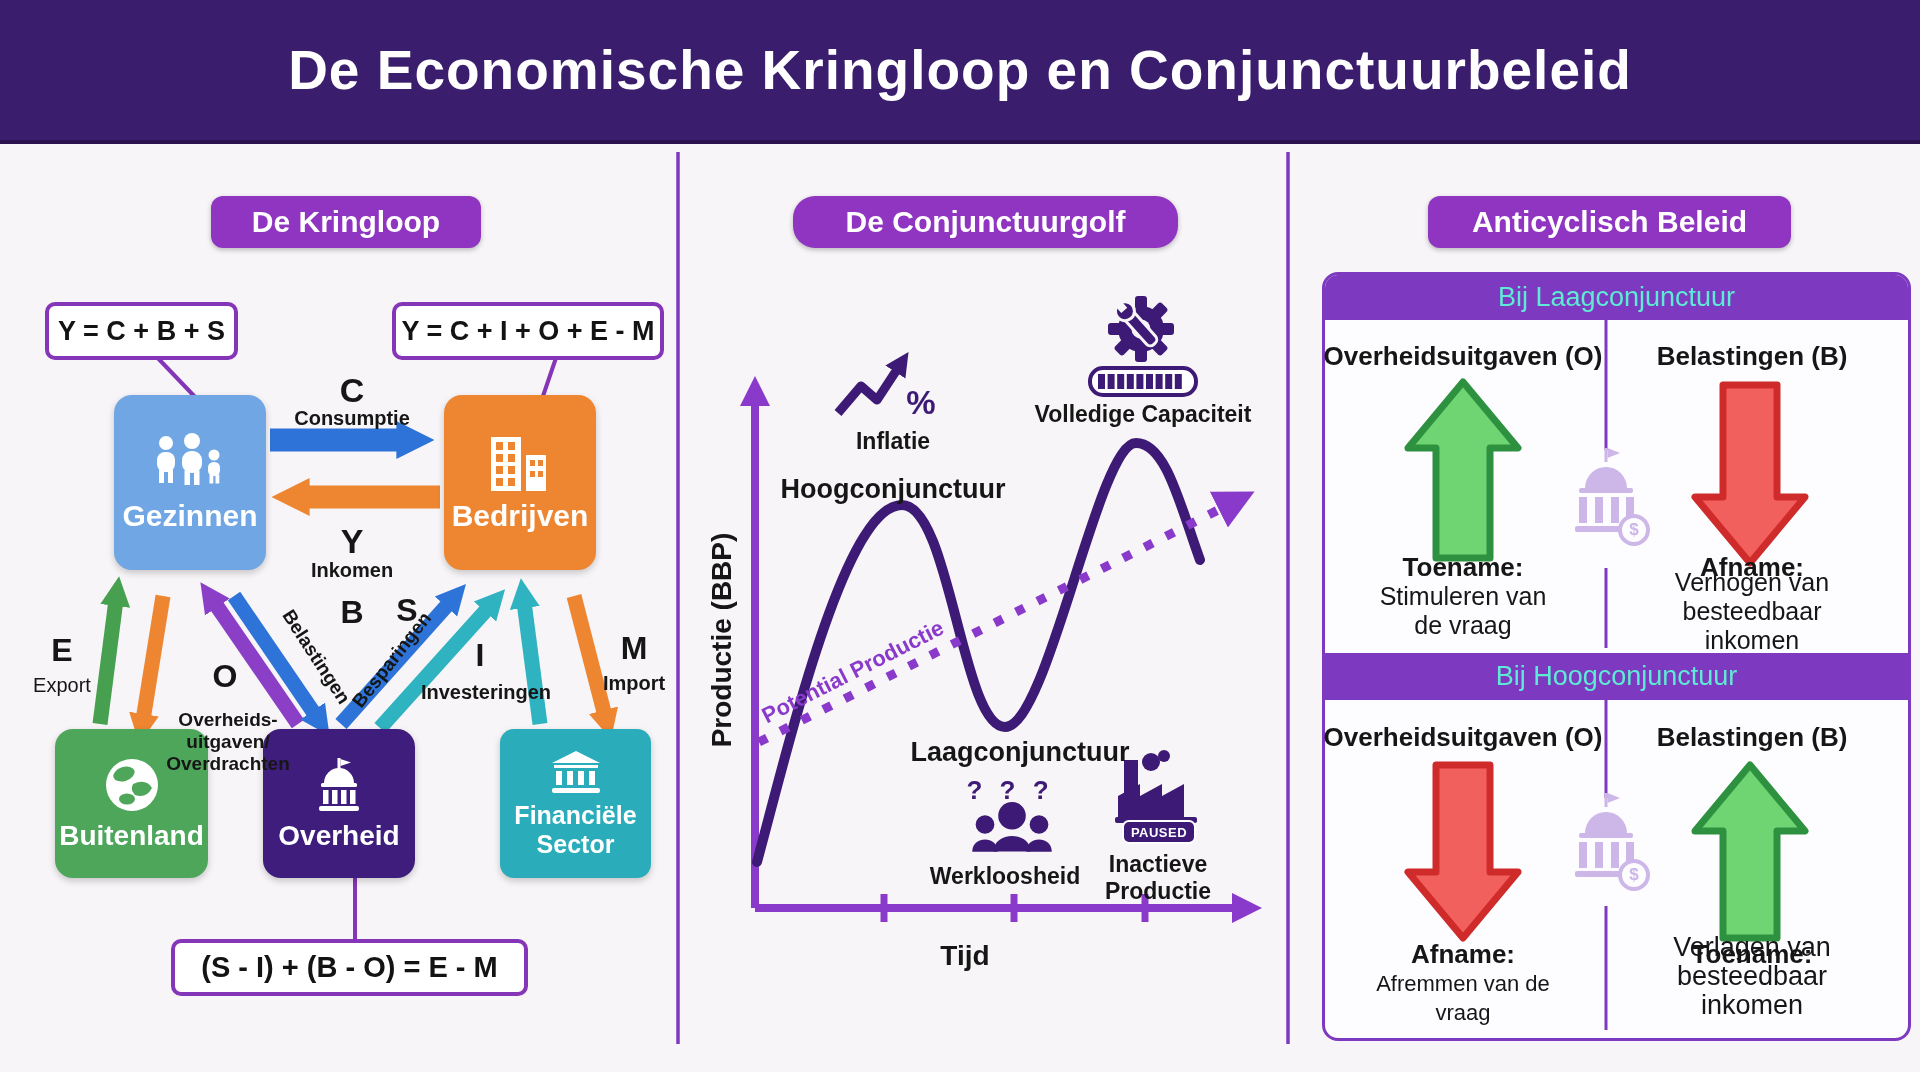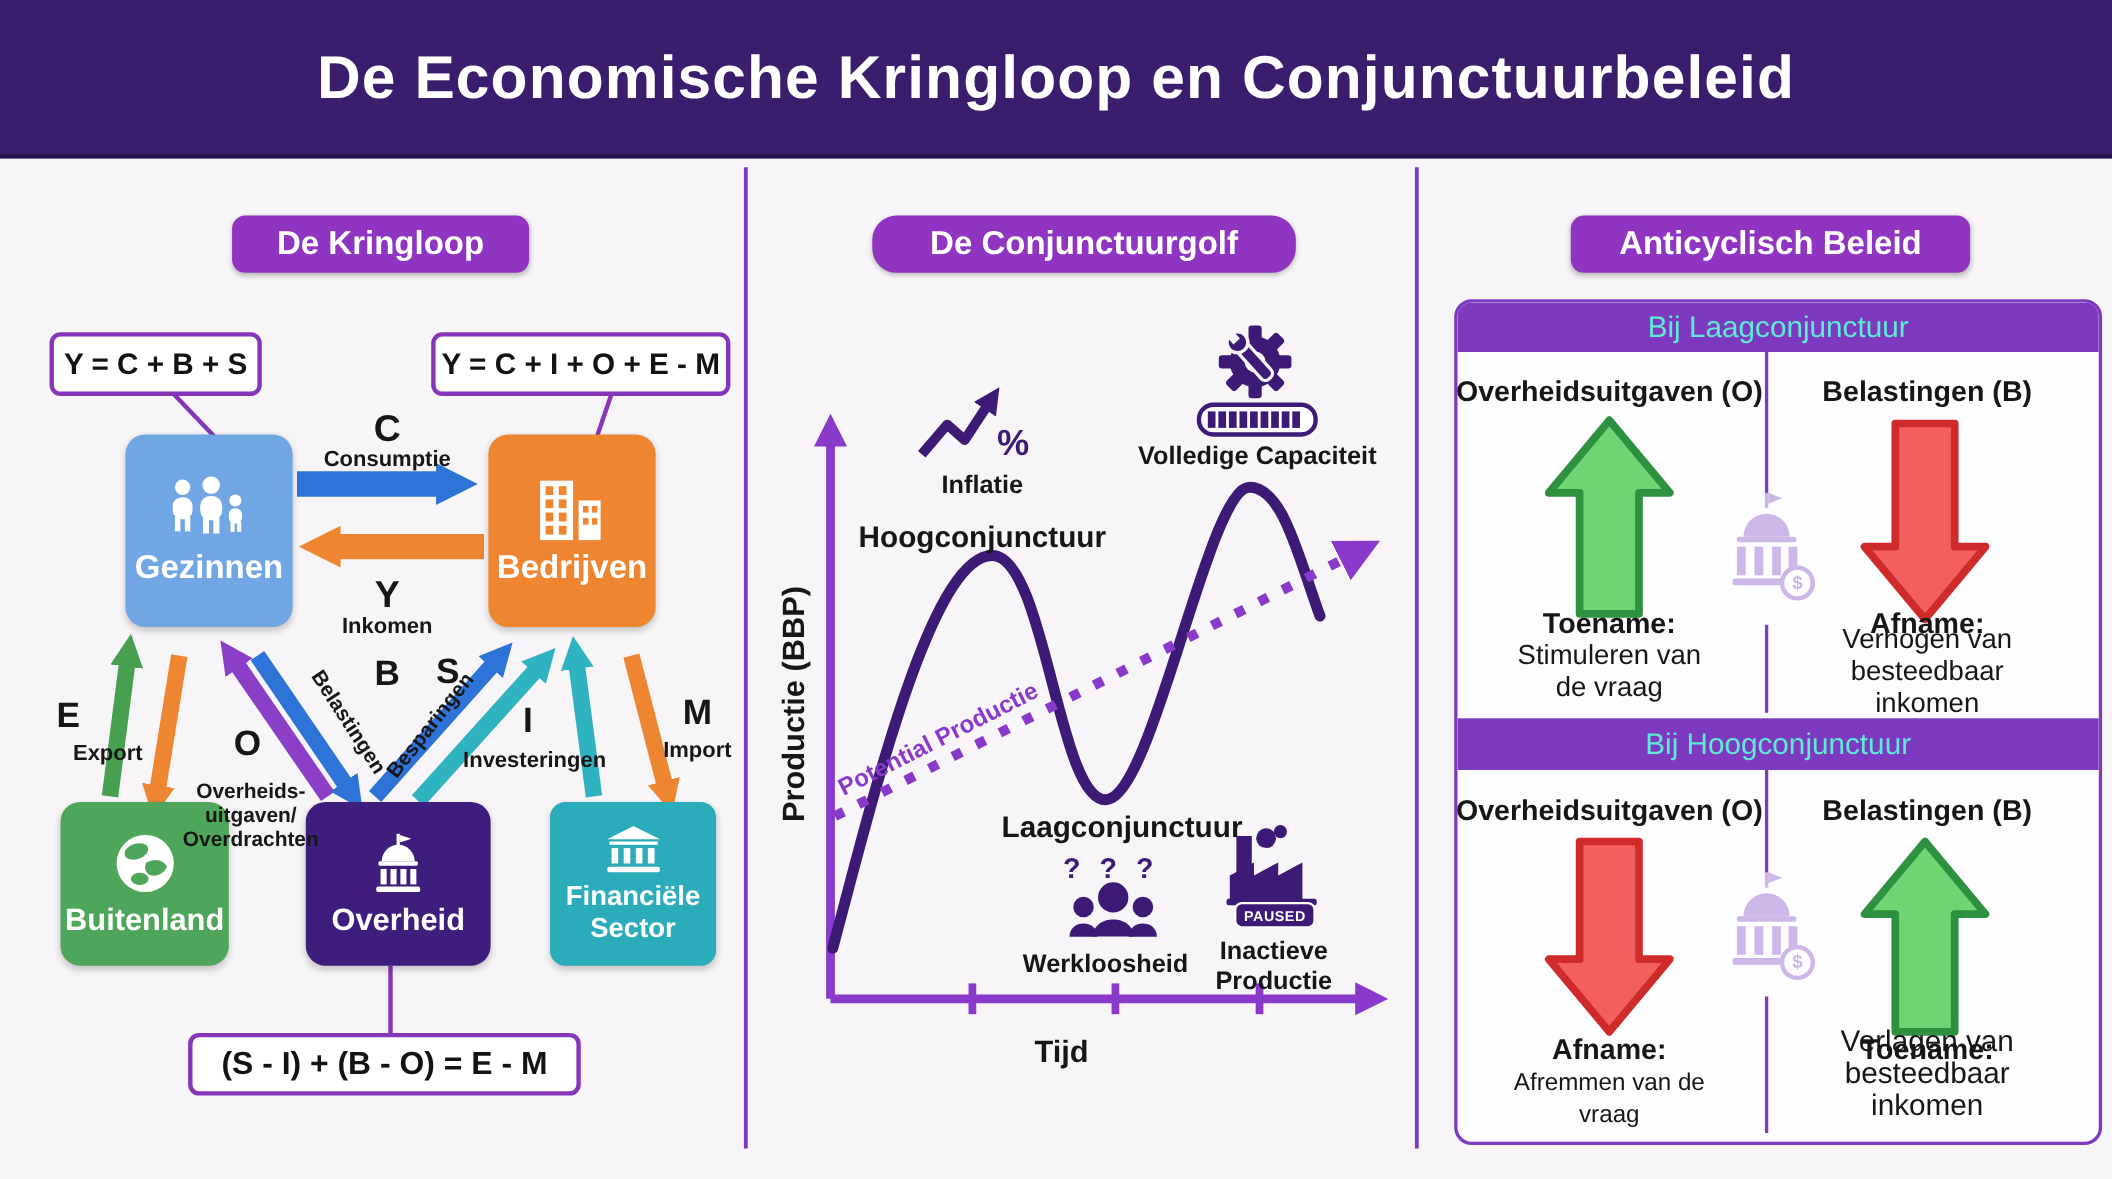--- a/index.html
+++ b/index.html
@@ -277,21 +277,21 @@
     <svg width="58" height="58" viewBox="0 0 58 58">
       <circle cx="29" cy="29" r="26" fill="#ffffff"></circle>
       <g fill="#4ea65b">
         <ellipse cx="21" cy="18" rx="11" ry="7" transform="rotate(-18 21 18)"></ellipse>
         <path d="M30,28 q13,-6 19,4 q-6,11 -17,7 q-5,-5 -2,-11 z"></path>
         <ellipse cx="24" cy="43" rx="8" ry="5.5"></ellipse>
       </g>
     </svg>
     <div class="nlabel">Buitenland</div>
   </div>
-  <div class="node" style="left:278px;top:729px;width:168px;height:149px;background:#3e1d7d;font-size:28px;">
+  <div class="node" style="left:263px;top:729px;width:152px;height:149px;background:#3e1d7d;font-size:28px;">
     <svg width="58" height="58" viewBox="0 0 58 58" fill="#ffffff">
       <rect x="27.5" y="2" width="3" height="11"></rect>
         <polygon points="30.5,3 41,6.5 30.5,10"></polygon>
       <path d="M14,27 A15,15 0 0 1 44,27 Z"></path>
       <rect x="11" y="27" width="36" height="4" rx="1.5"></rect>
       <rect x="13" y="34" width="5.5" height="14"></rect>
         <rect x="22" y="34" width="5.5" height="14"></rect>
       <rect x="31" y="34" width="5.5" height="14"></rect>
         <rect x="40" y="34" width="5.5" height="14"></rect>
       <rect x="9" y="50" width="40" height="5" rx="2"></rect>
@@ -310,21 +310,21 @@
     </svg>
     <div class="nlabel pre">Financiële
 Sector</div>
   </div>
 
   <div class="lbl bold" style="left:352px;top:390px;font-size:34px;">C</div>
   <div class="lbl" style="left:352px;top:418px;font-size:20px;font-weight:600;">Consumptie</div>
   <div class="lbl bold" style="left:352px;top:541px;font-size:34px;">Y</div>
   <div class="lbl" style="left:352px;top:570px;font-size:20px;font-weight:600;">Inkomen</div>
   <div class="lbl bold" style="left:62px;top:650px;font-size:32px;">E</div>
-  <div class="lbl" style="left:62px;top:685px;font-size:20px;font-weight:700;margin-left:36px;">Export</div>
+  <div class="lbl" style="left:62px;top:685px;font-size:20px;font-weight:400;">Export</div>
   <div class="lbl bold" style="left:225px;top:676px;font-size:32px;">O</div>
   <div class="lbl pre" style="left:228px;top:742px;font-size:19px;font-weight:600;line-height:22px;">Overheids-
 uitgaven/
 Overdrachten</div>
   <div class="lbl bold" style="left:352px;top:612px;font-size:32px;">B</div>
   <div class="lbl" style="left:316px;top:657px;font-size:19px;font-weight:600;transform:translate(-50%,-50%) rotate(57deg);">Belastingen</div>
   <div class="lbl bold" style="left:407px;top:610px;font-size:32px;">S</div>
   <div class="lbl" style="left:392px;top:660px;font-size:19px;font-weight:600;transform:translate(-50%,-50%) rotate(-52deg);">Besparingen</div>
   <div class="lbl bold" style="left:480px;top:655px;font-size:32px;">I</div>
   <div class="lbl" style="left:486px;top:692px;font-size:20px;font-weight:600;">Investeringen</div>

